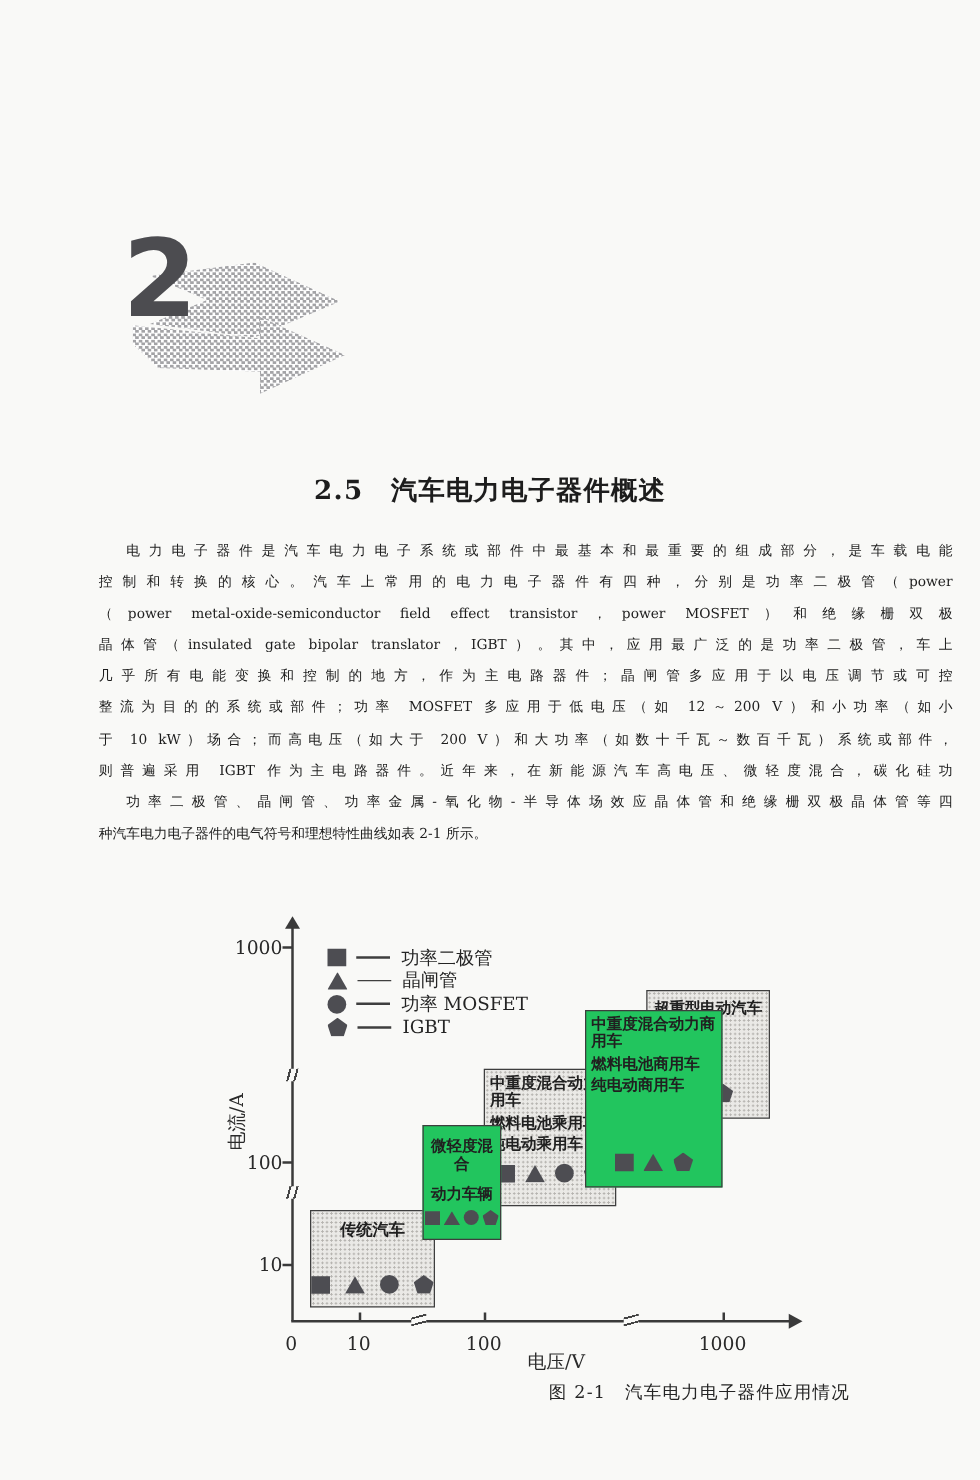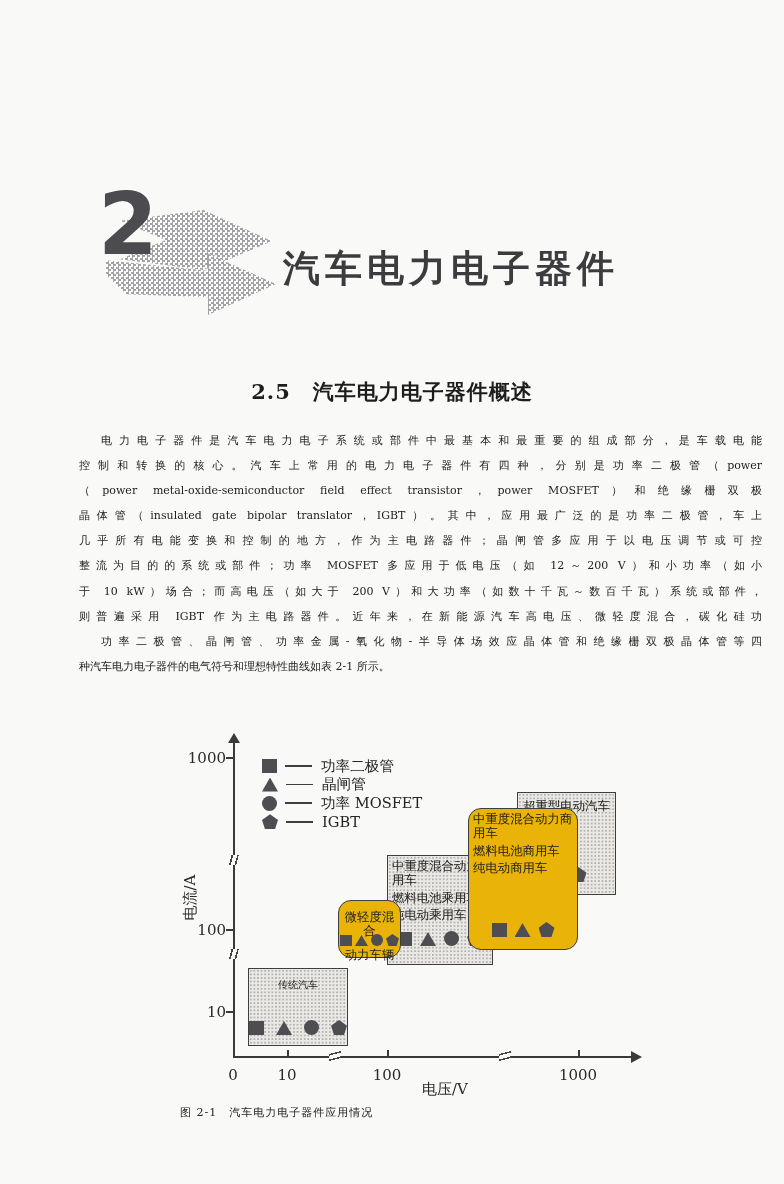--- a/index.html
+++ b/index.html
@@ -56,49 +56,48 @@
   .sym.cir{width:15px;height:15px;border-radius:50%;}
   .sym.pen{clip-path:polygon(50% 0%,100% 38%,81% 100%,19% 100%,0% 38%);width:16px;height:15px;}
   .sym.s13{width:12px;height:11px;}
   .sym.tri.s13{width:13px;}
   .sym.cir.s13{height:12px;}
   .sym.pen.s13{width:13px;height:12px;}
   
   .region{position:absolute;border:1.4px solid #3e3e3e;box-sizing:border-box;}
   .region.shaded{background-color:#eae9e6;z-index:1;
      background-image:radial-gradient(#b5b3af 0.9px,rgba(0,0,0,0) 1px);background-size:3.6px 3.6px;}
-  .region.white{background:#eab308;z-index:2;border-radius:13px;}
-  .region .rlabel{font-size:12.4px;line-height:14.4px;color:#202020;}
+  .region.white{background:#22c55e;z-index:2;}
+  .region .rlabel{font-size:12.4px;line-height:14.4px;color:#202020;font-weight:bold;}
   .region .rlabel.center{text-align:center;}
   .region .rlabel.left{text-align:left;padding:3px 0 0 4px;}
   .region .syms{position:absolute;left:0;right:0;display:flex;justify-content:center;align-items:flex-end;}
   .box1{left:248px;top:968px;width:100px;height:78px;}
-  .box1 .rlabel{padding-top:9px;font-size:10px;}
+  .box1 .rlabel{padding-top:9px;font-size:13px;}
   .box1 .syms{bottom:10px;gap:12px;}
-  .box2{left:338px;top:900px;width:63px;height:58px;}
+  .box2{left:338px;top:900px;width:63px;height:92px;}
   .box2 .rlabel{padding-top:9px;}
   .box2 .syms{bottom:11px;gap:3px;}
   .box3{left:387px;top:855px;width:106px;height:110px;}
   .box3 .syms{bottom:18px;gap:8px;}
   .box4{left:468px;top:808px;width:110px;height:142px;}
   .box4 .syms{bottom:12px;gap:8px;}
   .box5{left:517px;top:792px;width:99px;height:103px;}
   .box5 .rlabel{padding-top:6px;}
   .box5 .syms{bottom:12px;gap:9px;}
-  .caption{position:absolute;left:180px;top:1105px;width:500px;text-align:left;font-size:11px;color:#242424;letter-spacing:1px;}
+  .caption{position:absolute;left:180px;top:1105px;width:500px;text-align:right;font-size:14px;color:#242424;letter-spacing:1px;}
 </style>
 </head>
 <body>
 
 <div class="page">
 
   <div class="arrow1 checker"></div>
   <div class="arrow2 checker"></div>
   <div class="chap-num">2</div>
-  <h1 class="chap-title">汽车电力电子器件</h1>
 
   <h2 class="section-heading">2.5　汽车电力电子器件概述</h2>
 
   <div class="body-text">
     <div class="line indent">电力电子器件是汽车电力电子系统或部件中最基本和最重要的组成部分，是车载电能</div>
     <div class="line">控制和转换的核心。汽车上常用的电力电子器件有四种，分别是功率二极管（power</div>
     <div class="line">（power metal-oxide-semiconductor field effect transistor，power MOSFET）和绝缘栅双极</div>
     <div class="line">晶体管（insulated gate bipolar translator，IGBT）。其中，应用最广泛的是功率二极管，车上</div>
     <div class="line">几乎所有电能变换和控制的地方，作为主电路器件；晶闸管多应用于以电压调节或可控</div>
     <div class="line">整流为目的的系统或部件；功率 MOSFET 多应用于低电压（如 12～200 V）和小功率（如小</div>

